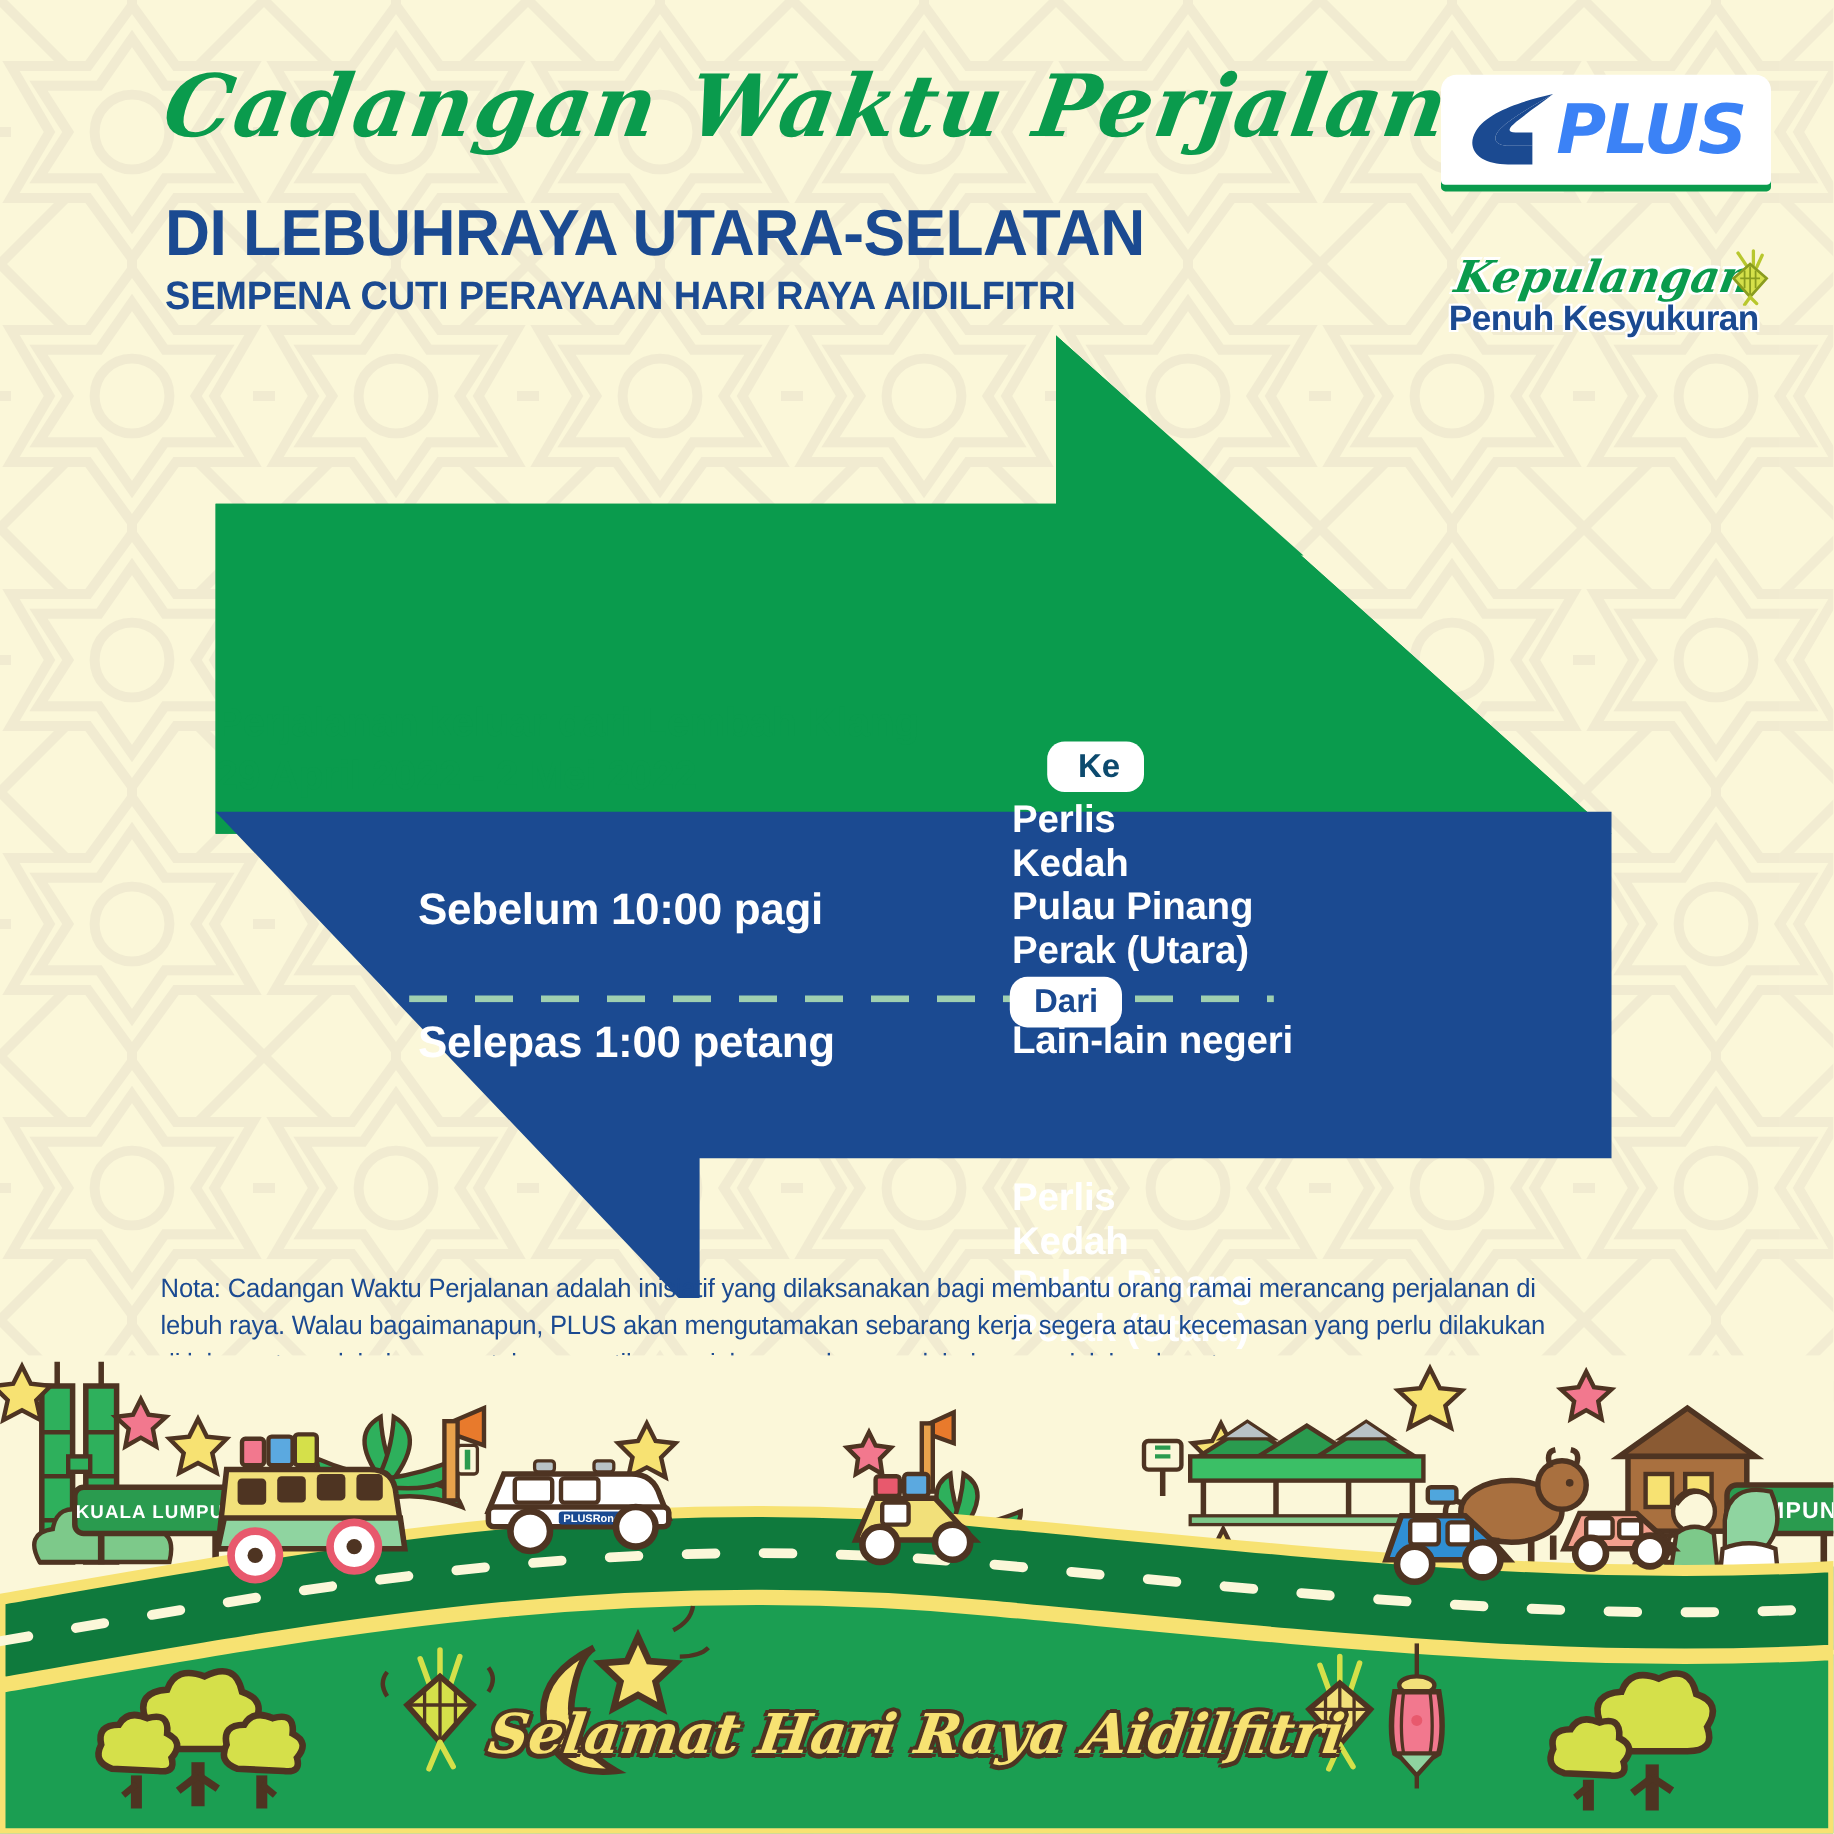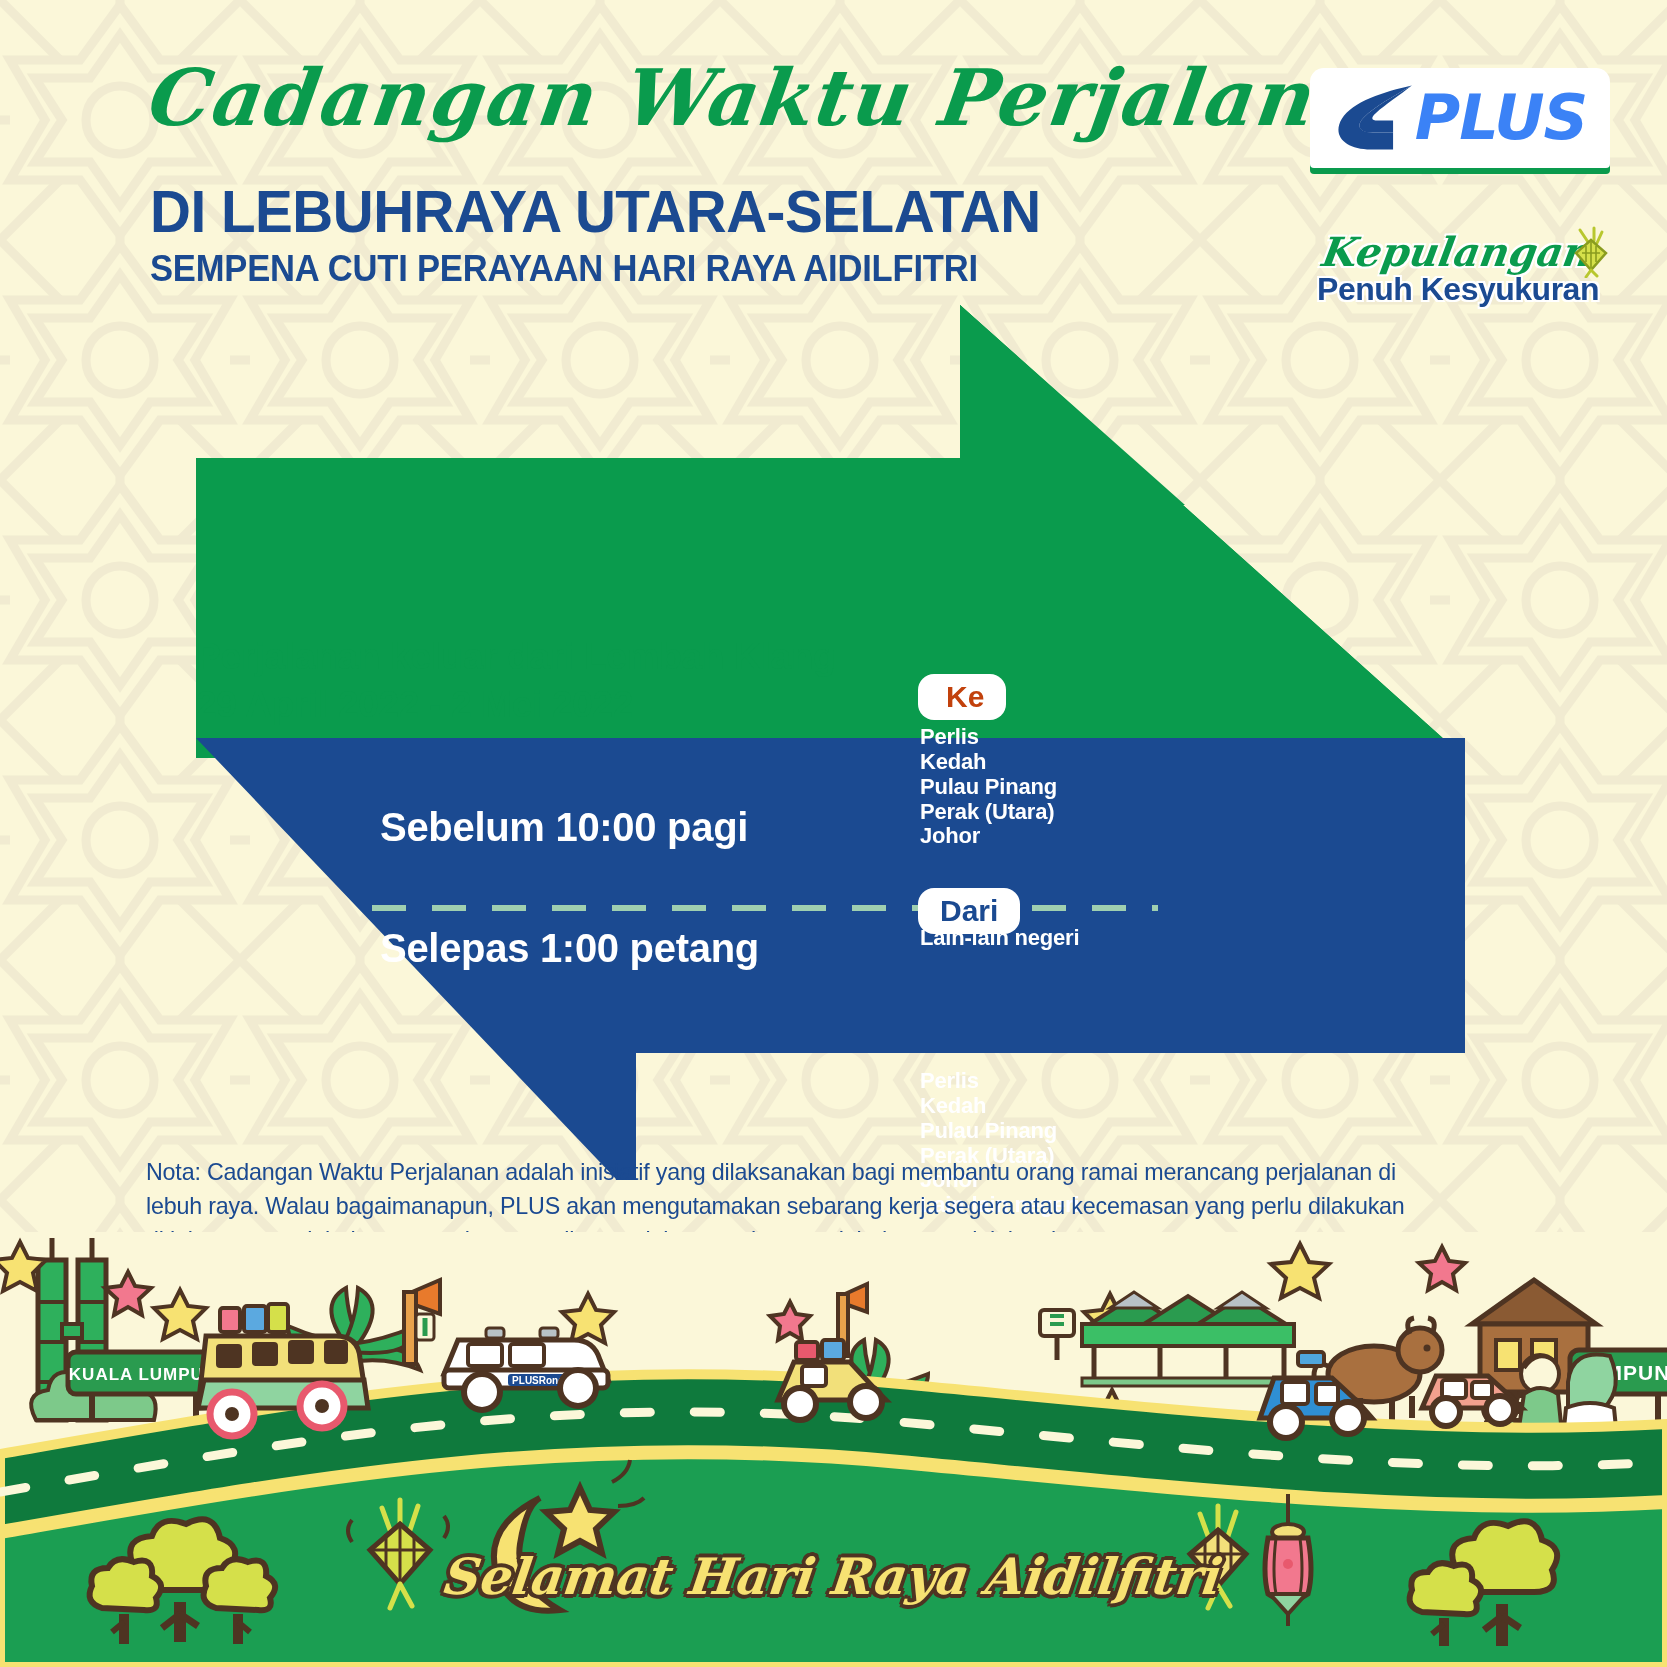--- a/index.html
+++ b/index.html
@@ -71,25 +71,25 @@
 
   .lbl{position:absolute;white-space:nowrap;}
 
   .green-head1{left:196px;top:356px;font-size:37px;font-weight:700;color:#0a9b4d;letter-spacing:-.3px;}
   .green-head2{left:196px;top:404px;font-size:37px;font-weight:700;color:#0a9b4d;letter-spacing:-.3px;}
 
   .chip{
     position:absolute;background:#ffffff;border-radius:16px;
     padding:6px 22px;font-size:30px;font-weight:700;
   }
-  .chip.green{color:#c2410c;left:918px;top:394px;padding-left:28px;}
+  .chip.green{color:#0c4a6e;left:952px;top:394px;padding-left:28px;}
   .chip.blue{color:#1b4a91;left:918px;top:608px;}
 
   .time-txt{font-size:40px;font-weight:700;color:#ffffff;letter-spacing:-.3px;}
-  .state-txt{font-size:22px;font-weight:700;color:#ffffff;letter-spacing:-.2px;line-height:1.13;}
+  .state-txt{font-size:35px;font-weight:700;color:#ffffff;letter-spacing:-.2px;line-height:1.13;}
 
   .g-time1{left:380px;top:525px;}
   .g-time2{left:380px;top:646px;}
   .g-states{left:920px;top:445px;}
   .g-lain{left:920px;top:646px;}
 
   .b-time1{left:380px;top:842px;}
   .b-states{left:920px;top:789px;}
 
   .dashline{

